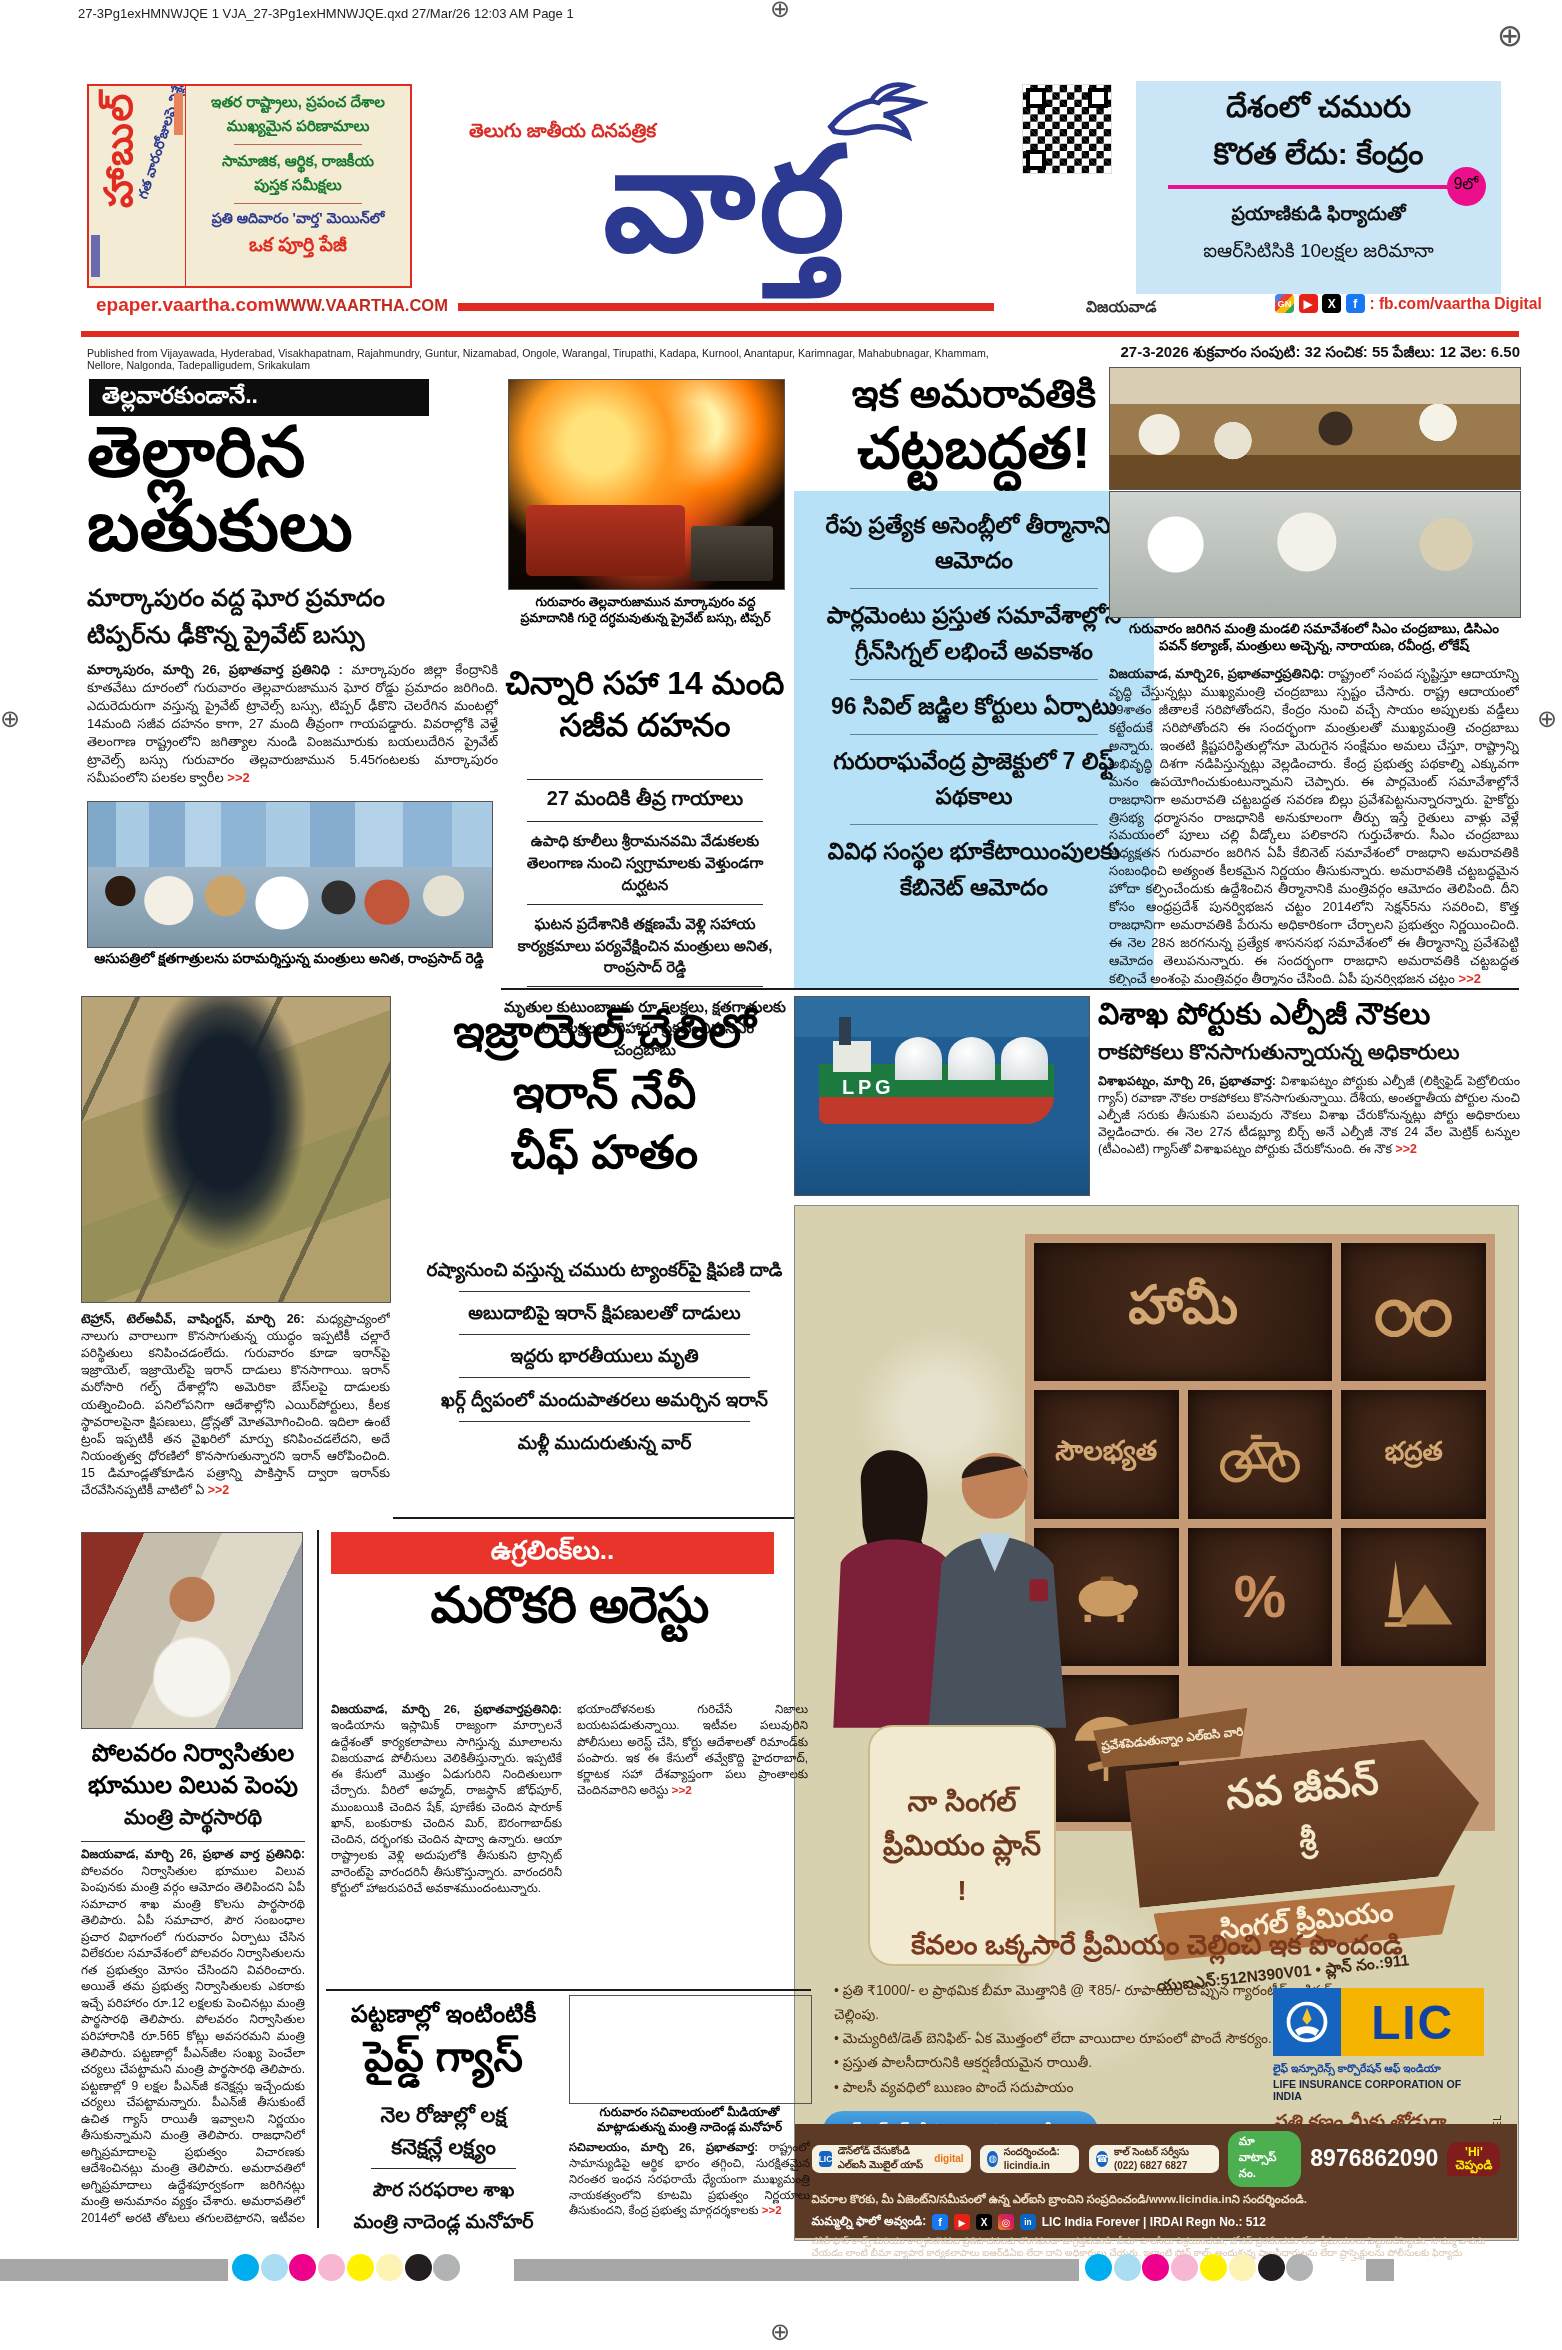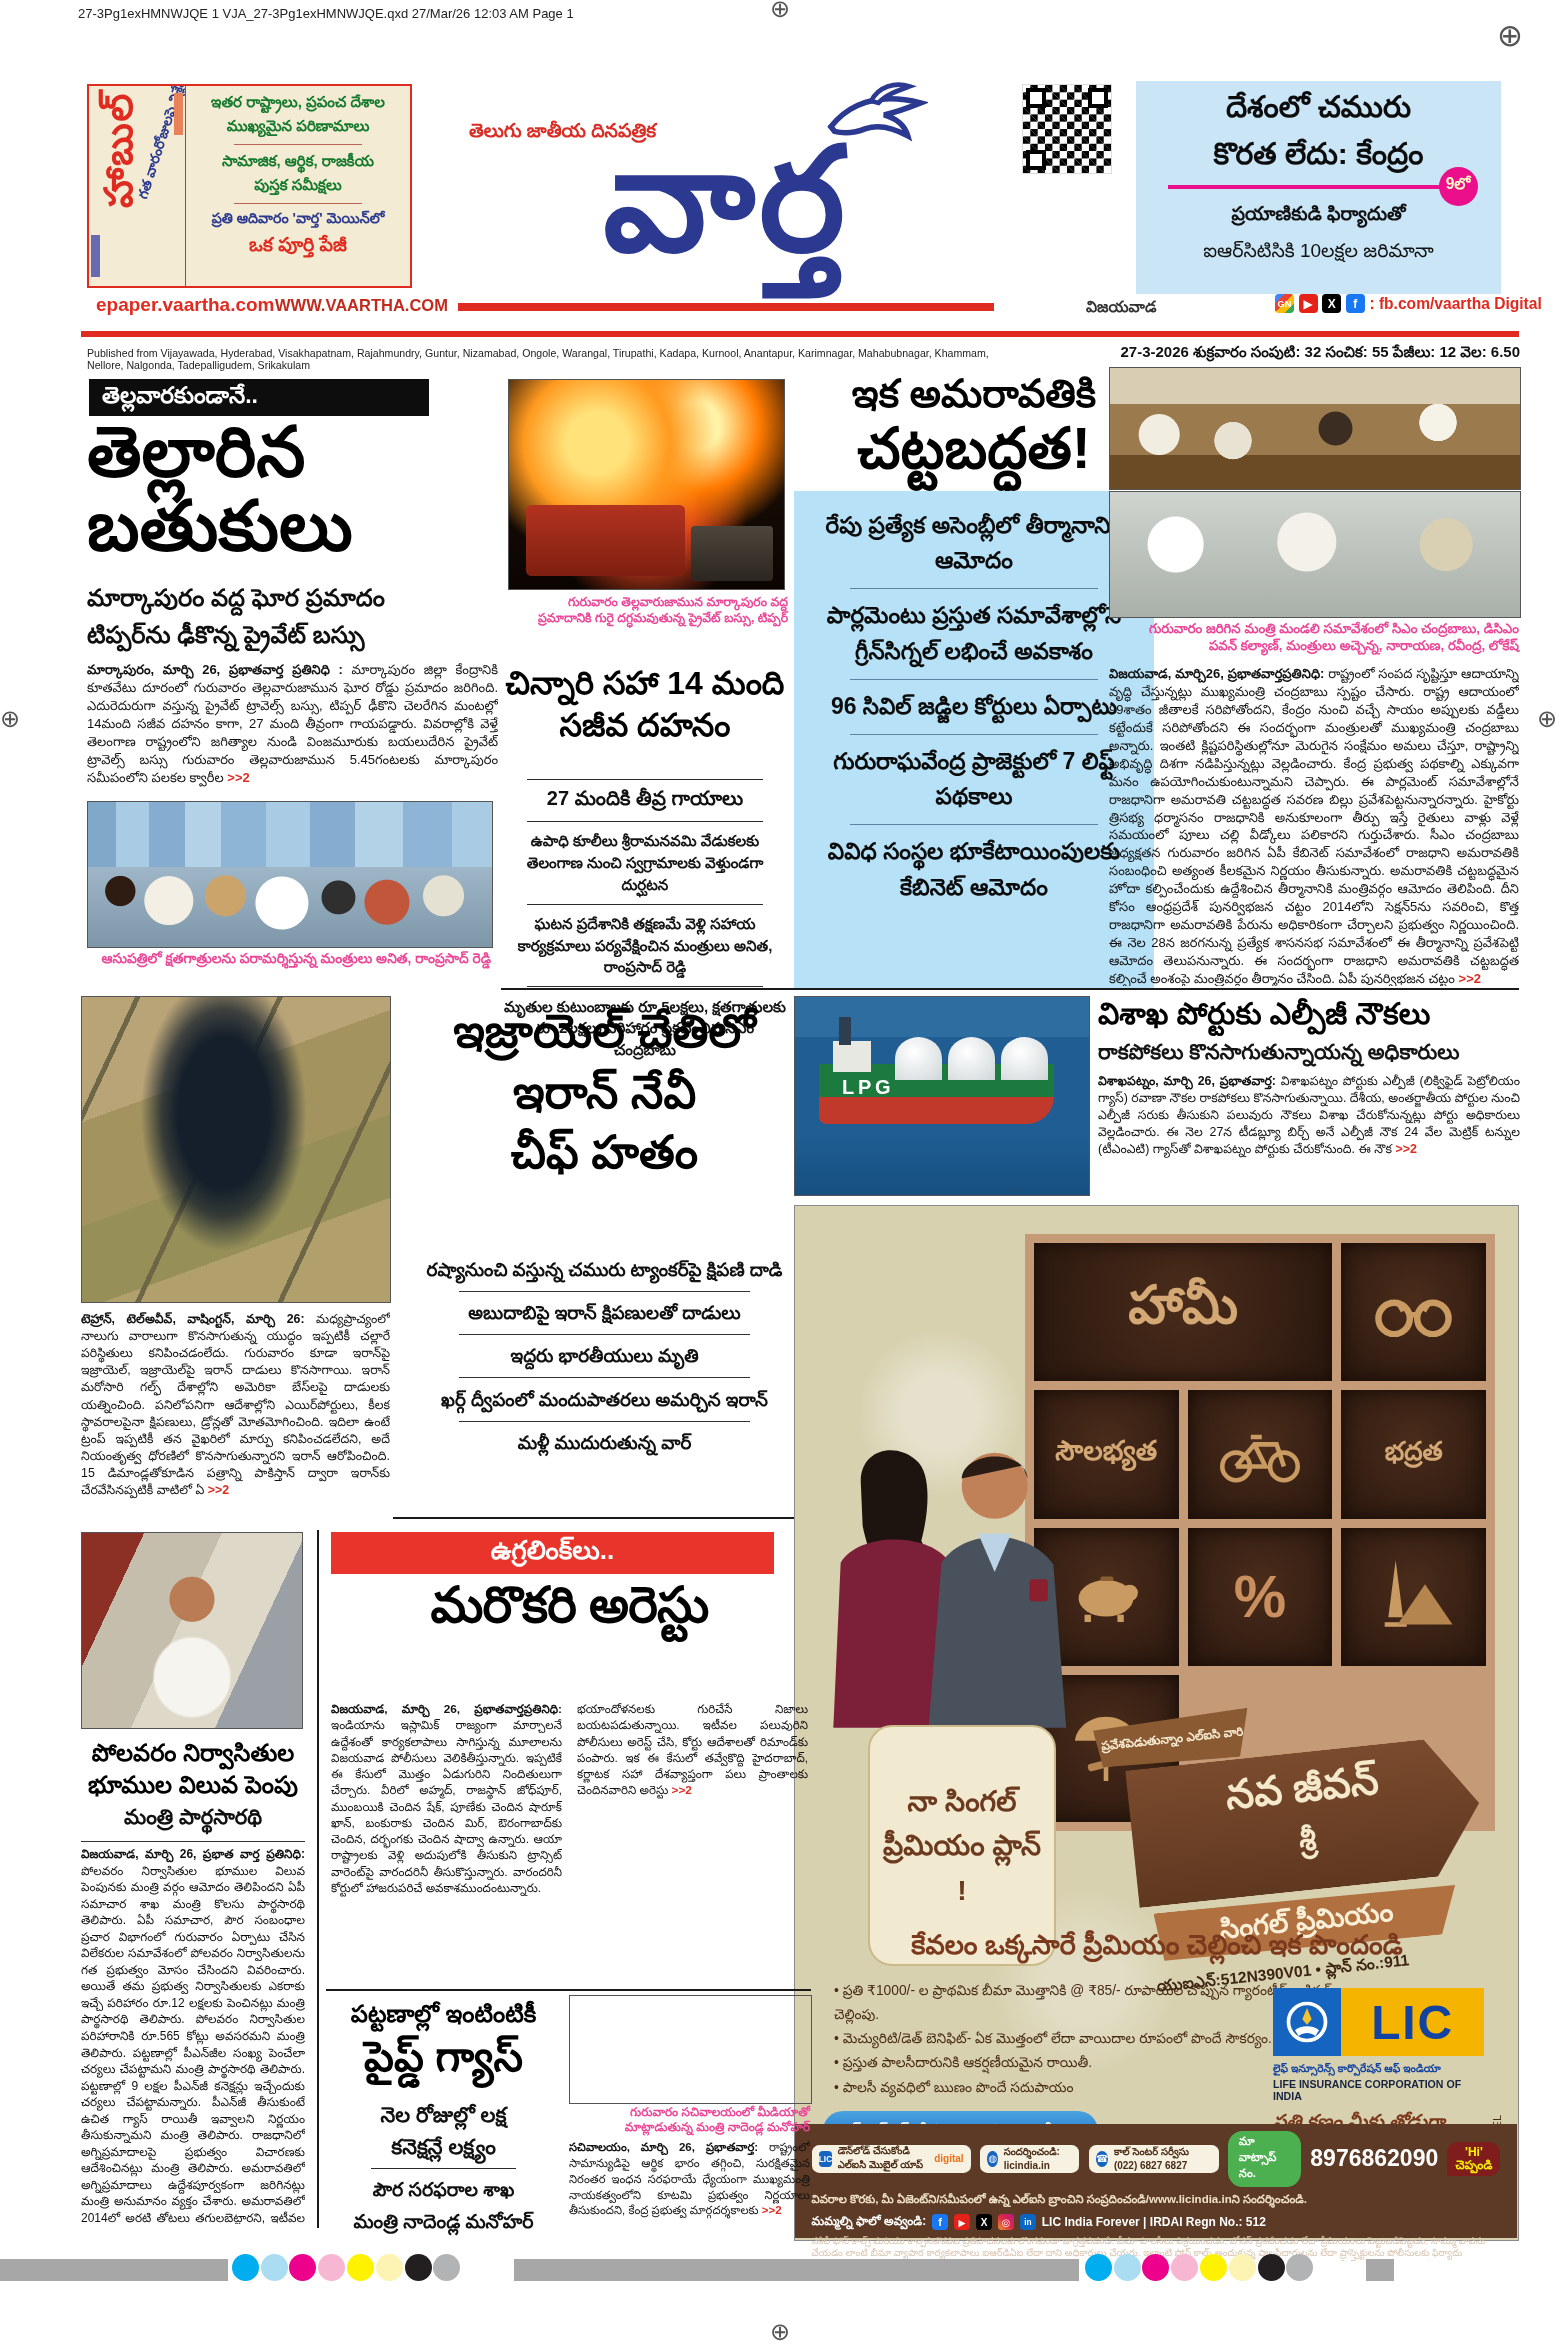--- a/index.html
+++ b/index.html
@@ -4,21 +4,21 @@
 <style>
   html,body{margin:0;padding:0;background:#e8e8e8;}
   #page{position:relative;width:1563px;height:2351px;background:#fff;overflow:hidden;
         font-family:"Liberation Sans","DejaVu Sans",sans-serif;color:#111;}
   .abs{position:absolute;}
   .c{text-align:center;}
   .j{text-align:justify;}
   .jump{color:#e02b20;font-weight:800;white-space:nowrap;}
   .bt{font-size:12.4px;line-height:1.38;color:#111;overflow:hidden;}
   .dl{font-weight:800;}
-  .cap{font-size:13px;font-weight:700;color:#ec4899;line-height:1.25;text-align:right;}
+  .cap{font-size:13px;font-weight:700;color:#000000;line-height:1.25;}
   .photo{overflow:hidden;border:0.9px solid #555;}
   .sep{border-top:1.8px solid #2a2a2a;width:82%;margin:6.4px auto;}
   .bsep{border-top:1.4px solid #5b84a0;width:74%;margin:9.2px auto;}
   .usep{border-top:1.4px solid #333;width:70%;margin:7.3px auto;}
   .hrule{background:#1a1a1a;height:1.8px;}
   .vrule{background:#1a1a1a;width:1.8px;}
   .regmark{color:#555;font-size:24px;}
   .dot{width:27px;height:27px;border-radius:50%;display:inline-block;margin:0 0.9px;vertical-align:middle;}
   .chip{background:#f7f1e2;border-radius:7.3px;display:inline-flex;align-items:center;gap:5.5px;
         padding:3.7px 7.3px;font-size:10px;font-weight:700;color:#4a2c16;height:27.5px;box-sizing:border-box;}
@@ -80,21 +80,21 @@
     <div class="abs" style="left:2.8px;top:2.8px;width:20px;height:20px;background:#fff;border:4.6px solid #000;box-sizing:border-box;"></div>
     <div class="abs" style="right:2.8px;top:2.8px;width:20px;height:20px;background:#fff;border:4.6px solid #000;box-sizing:border-box;"></div>
     <div class="abs" style="left:2.8px;bottom:2.8px;width:20px;height:20px;background:#fff;border:4.6px solid #000;box-sizing:border-box;"></div>
   </div>
 
   <div class="abs" style="left:1136px;top:81px;width:365px;height:213px;background:#c9e5f6;padding:9.2px 5.5px;box-sizing:border-box;">
     <div class="c" style="font-size:30px;font-weight:800;color:#0d0d0d;">దేశంలో చమురు</div>
     <div class="c" style="font-size:30px;font-weight:800;color:#0d0d0d;margin-top:5.5px;">కొరత లేదు: కేంద్రం</div>
     <div style="position:relative;height:18.4px;">
       <div class="abs" style="left:26px;top:7.3px;width:285px;height:3.7px;background:#ec0f8c;"></div>
-      <div class="abs" style="left:297px;top:-11px;width:39px;height:39px;border-radius:50%;background:#ec0f8c;color:#fef9c3;font-size:15.6px;font-weight:700;display:flex;align-items:center;justify-content:center;">9లో</div>
+      <div class="abs" style="left:305px;top:-11px;width:39px;height:39px;border-radius:50%;background:#ec0f8c;color:#000000;font-size:15.6px;font-weight:400;display:flex;align-items:center;justify-content:center;">9లో</div>
     </div>
     <div class="c" style="font-size:19px;font-weight:700;color:#111;margin-top:7.3px;">ప్రయాణికుడి ఫిర్యాదుతో</div>
     <div class="c" style="font-size:19px;font-weight:400;color:#111;margin-top:11px;">ఐఆర్‌సిటిసికి 10లక్షల జరిమానా</div>
   </div>
 
   <div class="abs" style="left:1086px;top:298px;font-size:15.6px;font-weight:700;color:#333;">విజయవాడ</div>
   <div class="abs" style="left:1275px;top:294px;display:flex;align-items:center;gap:4.6px;">
     <span class="icon-sq" style="background:linear-gradient(135deg,#4285f4 0 25%,#ea4335 25% 50%,#fbbc05 50% 75%,#34a853 75%);font-size:9.2px;">GN</span>
     <span class="icon-sq" style="background:#e62117;">▶</span>
     <span class="icon-sq" style="background:#000;">X</span>

